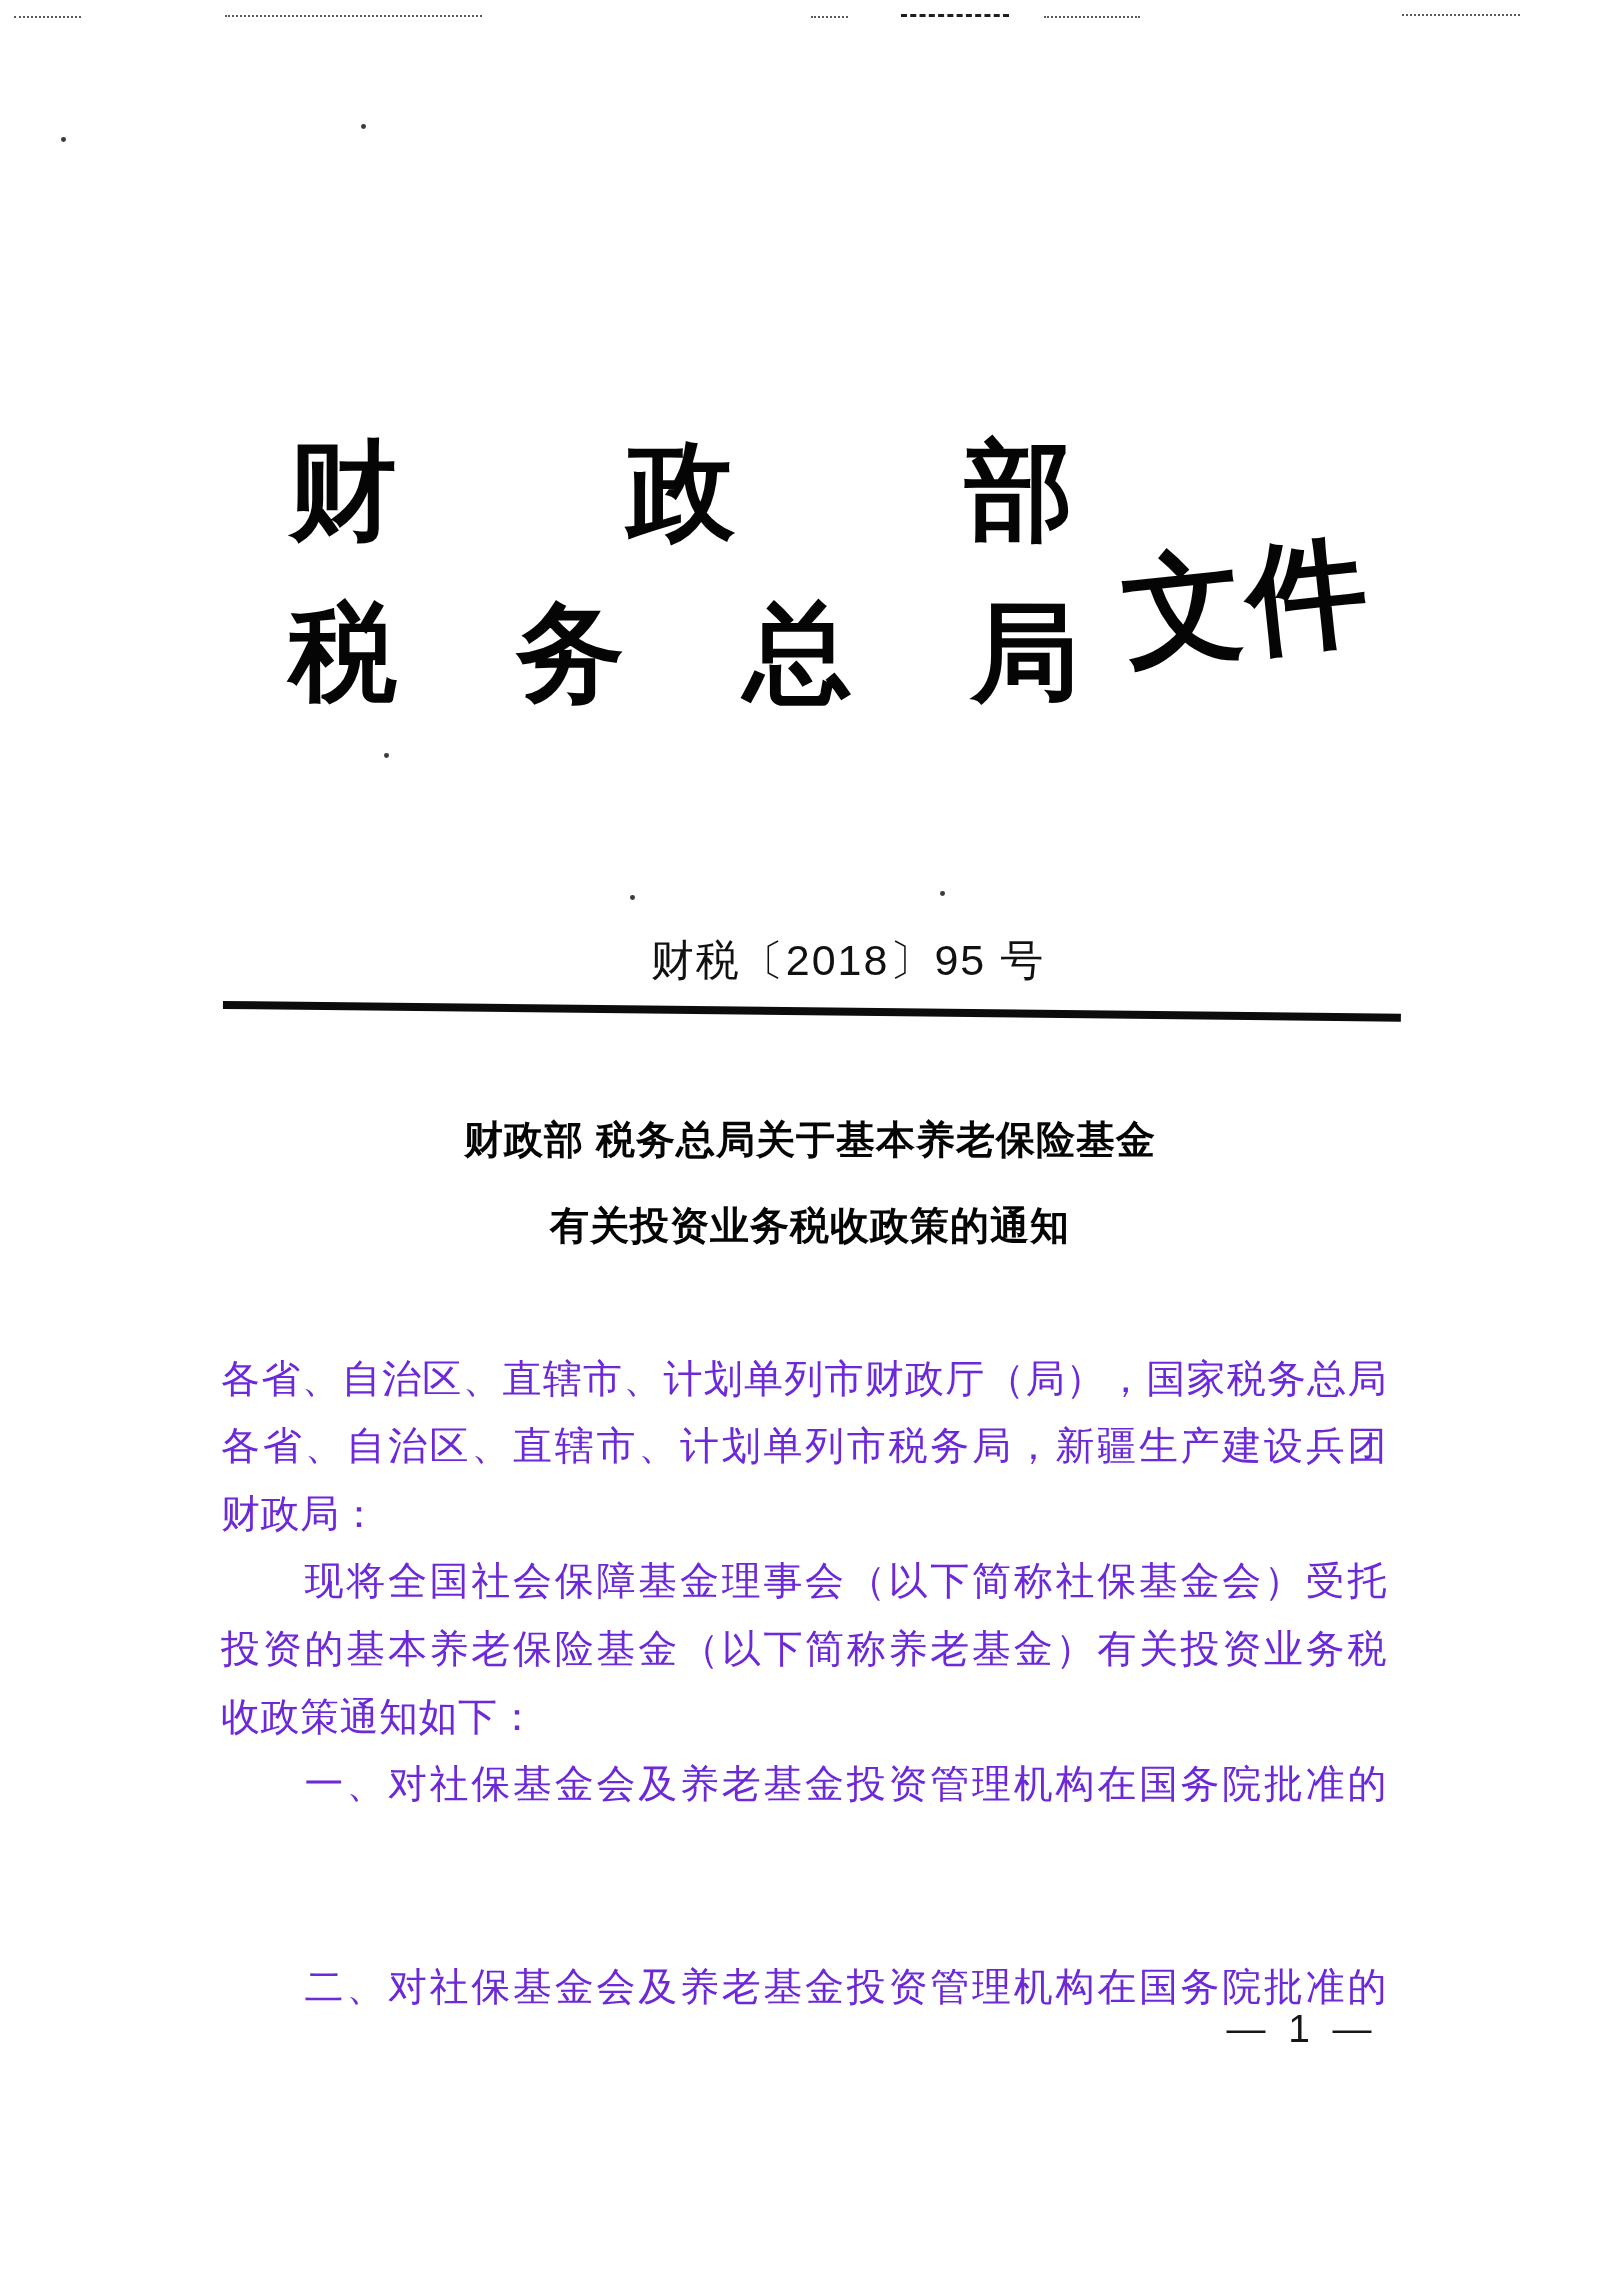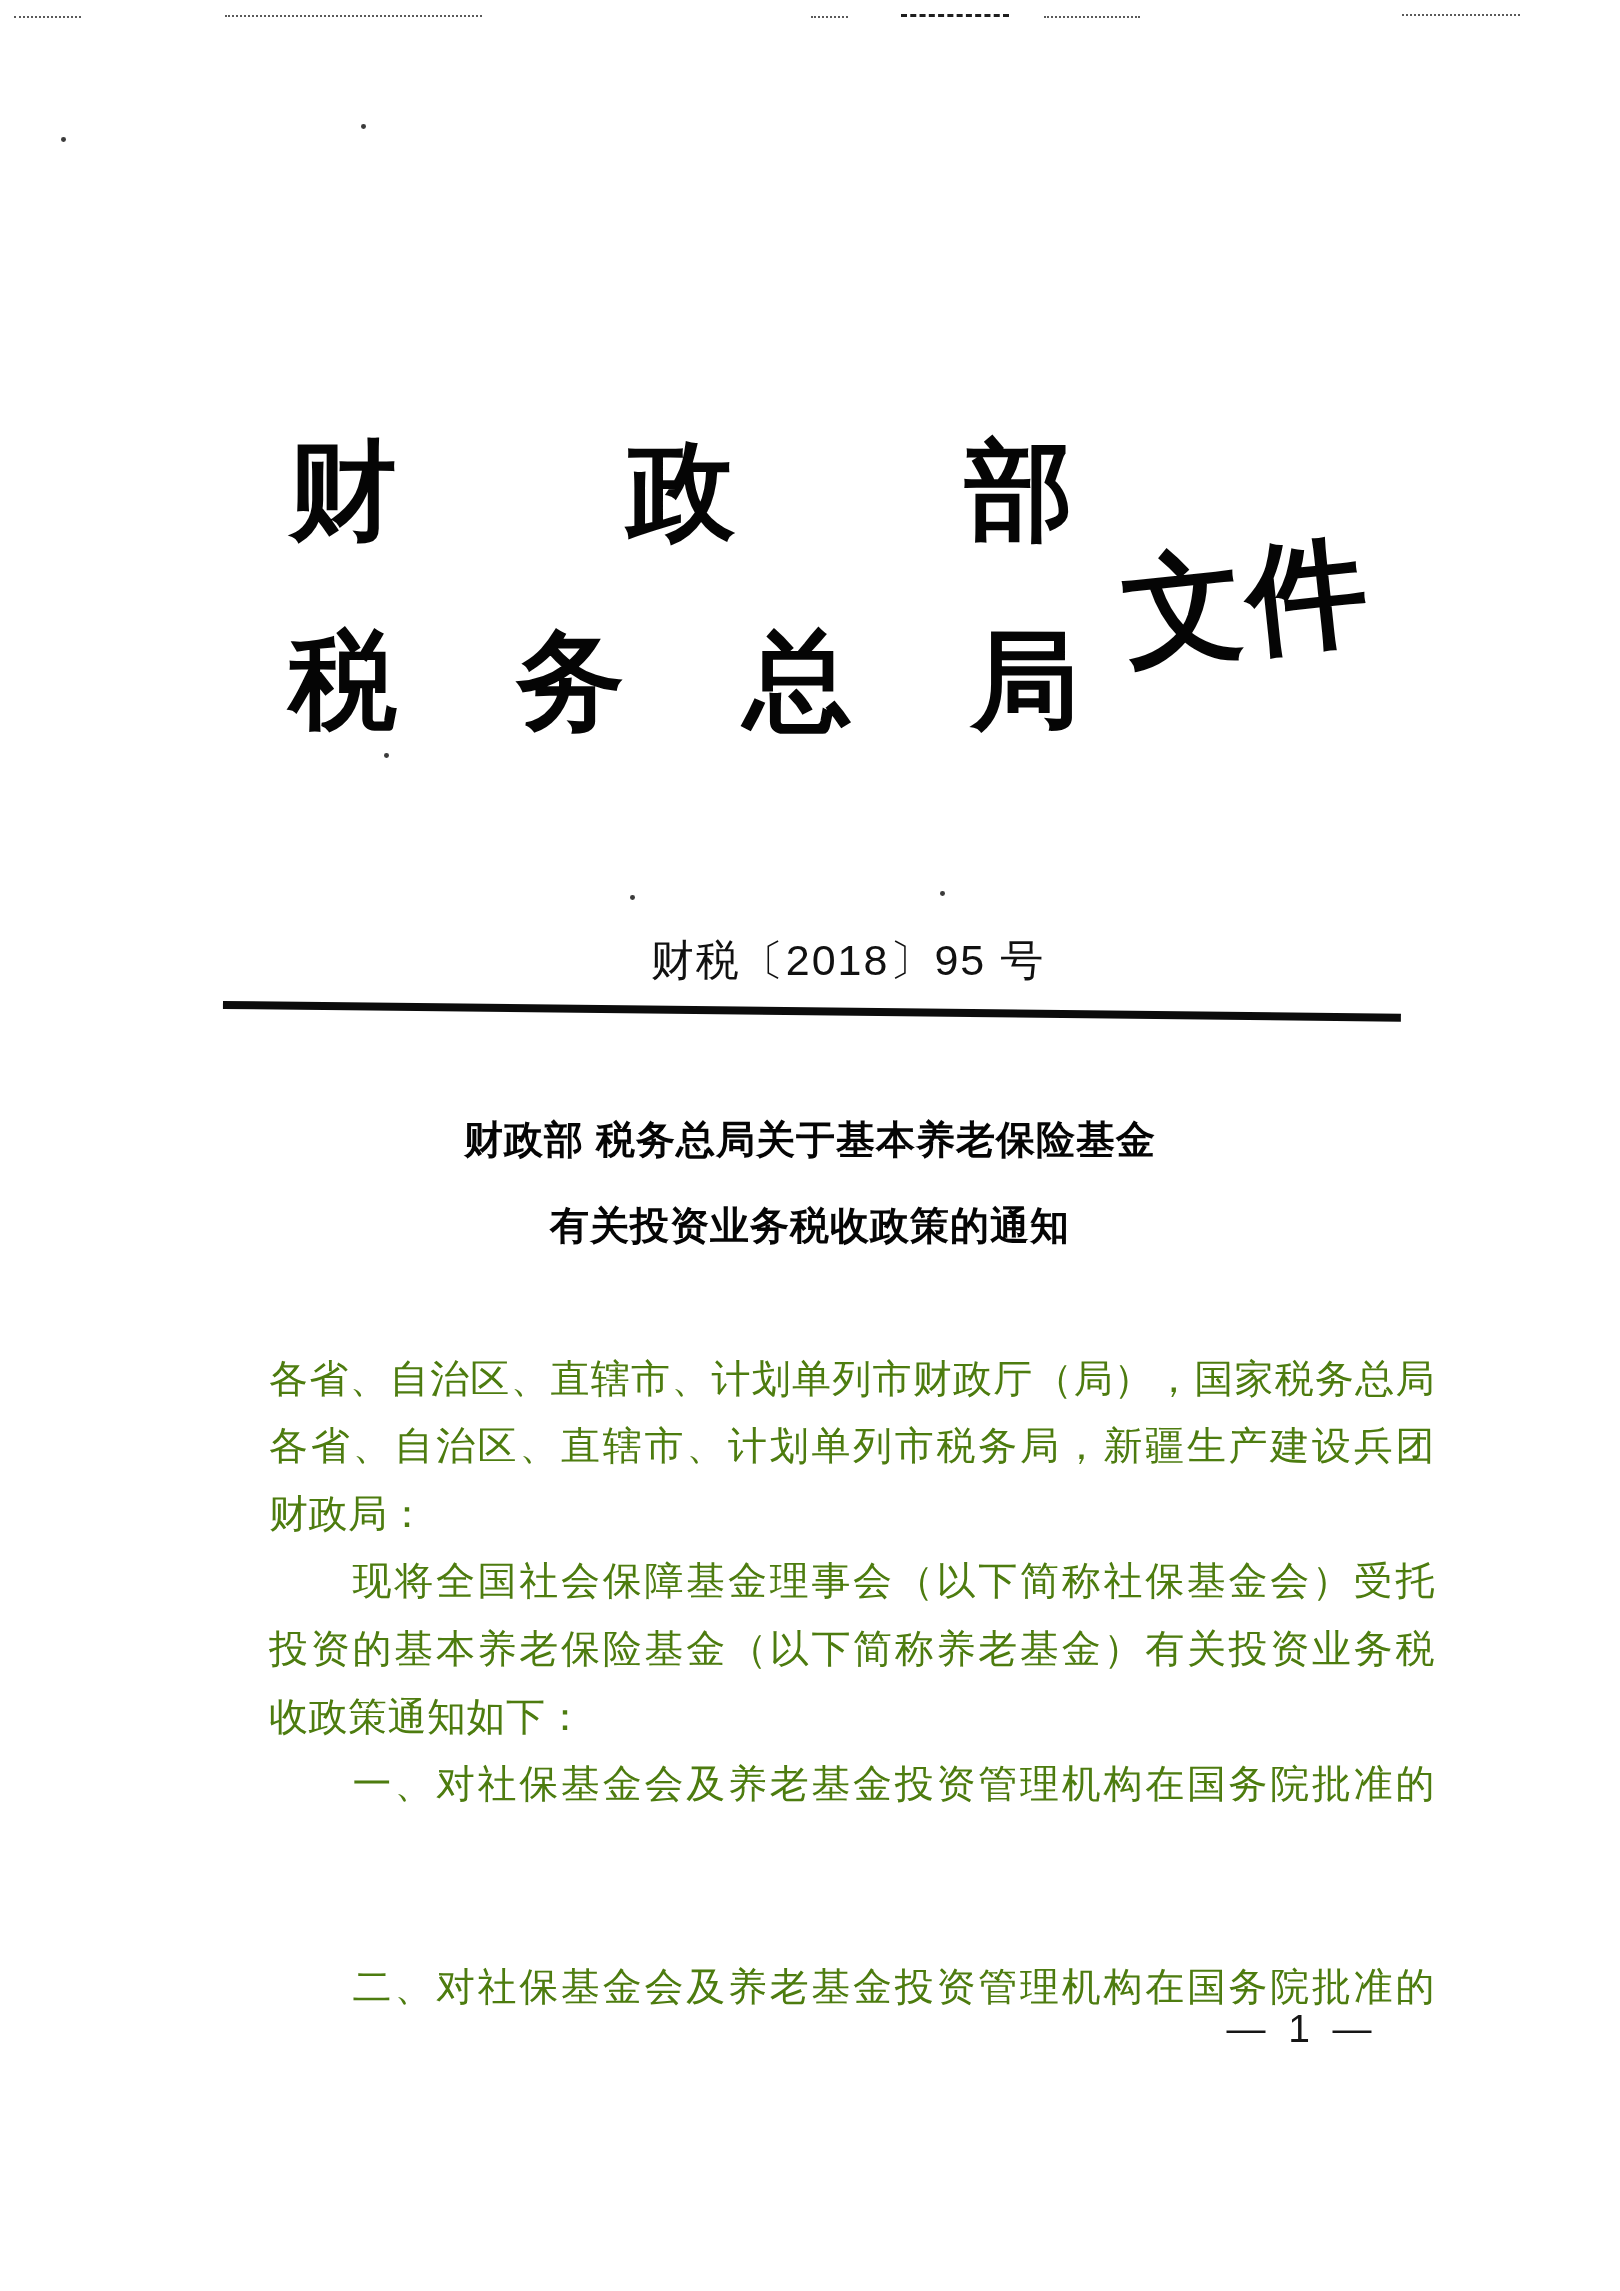--- a/index.html
+++ b/index.html
@@ -24,21 +24,21 @@
     font-size: 108px;
     font-weight: bold;
     line-height: 1.05;
     color: #050505;
     text-align: justify;
     text-align-last: justify;
     white-space: normal;
     letter-spacing: 0;
   }
   #lh-row1 { top: 434px; width: 784px; }
-  #lh-row2 { top: 624px; width: 790px; }
+  #lh-row2 { top: 596px; width: 790px; }
 
   .doc-type {
     position: absolute;
     left: 1123px;
     top: 541px;
     font-size: 120px;
     font-weight: bold;
     line-height: 1;
     color: #050505;
     transform: rotate(-6deg);
@@ -87,24 +87,23 @@
   #title-line1 { top: 1120px; }
   #title-line2 { top: 1206px; }
 
   
   .body-line {
     position: absolute;
     left: 221px;
     width: 1166px;
     font-size: 39px;
     line-height: 1.2;
-    color: #4d7c0f;
+    color: #6d28d9;
     white-space: pre-wrap;
     letter-spacing: 0.5px;
-    margin-left: 48px;
   }
   .body-line.fill {
     text-align: justify;
     text-align-last: justify;
   }
   .bl0 { top: 1356px; } .bl1 { top: 1423px; } .bl2 { top: 1491px; }
   .bl3 { top: 1558px; } .bl4 { top: 1626px; } .bl5 { top: 1694px; }
   .bl6 { top: 1761px; } .bl7 { top: 1829px; } .bl8 { top: 1897px; }
   .bl9 { top: 1964px; }
 

